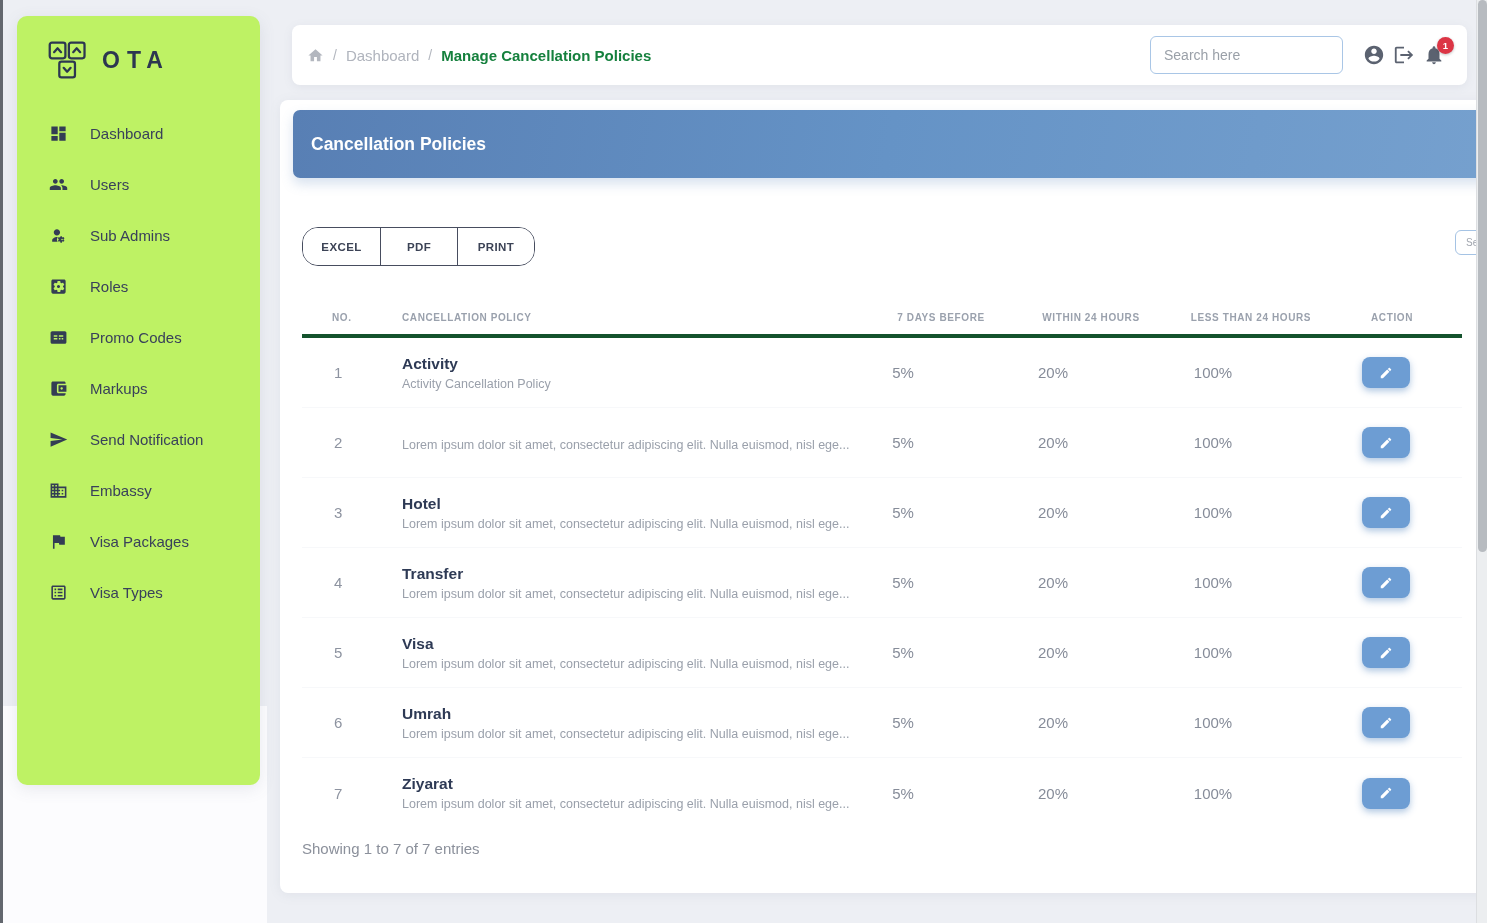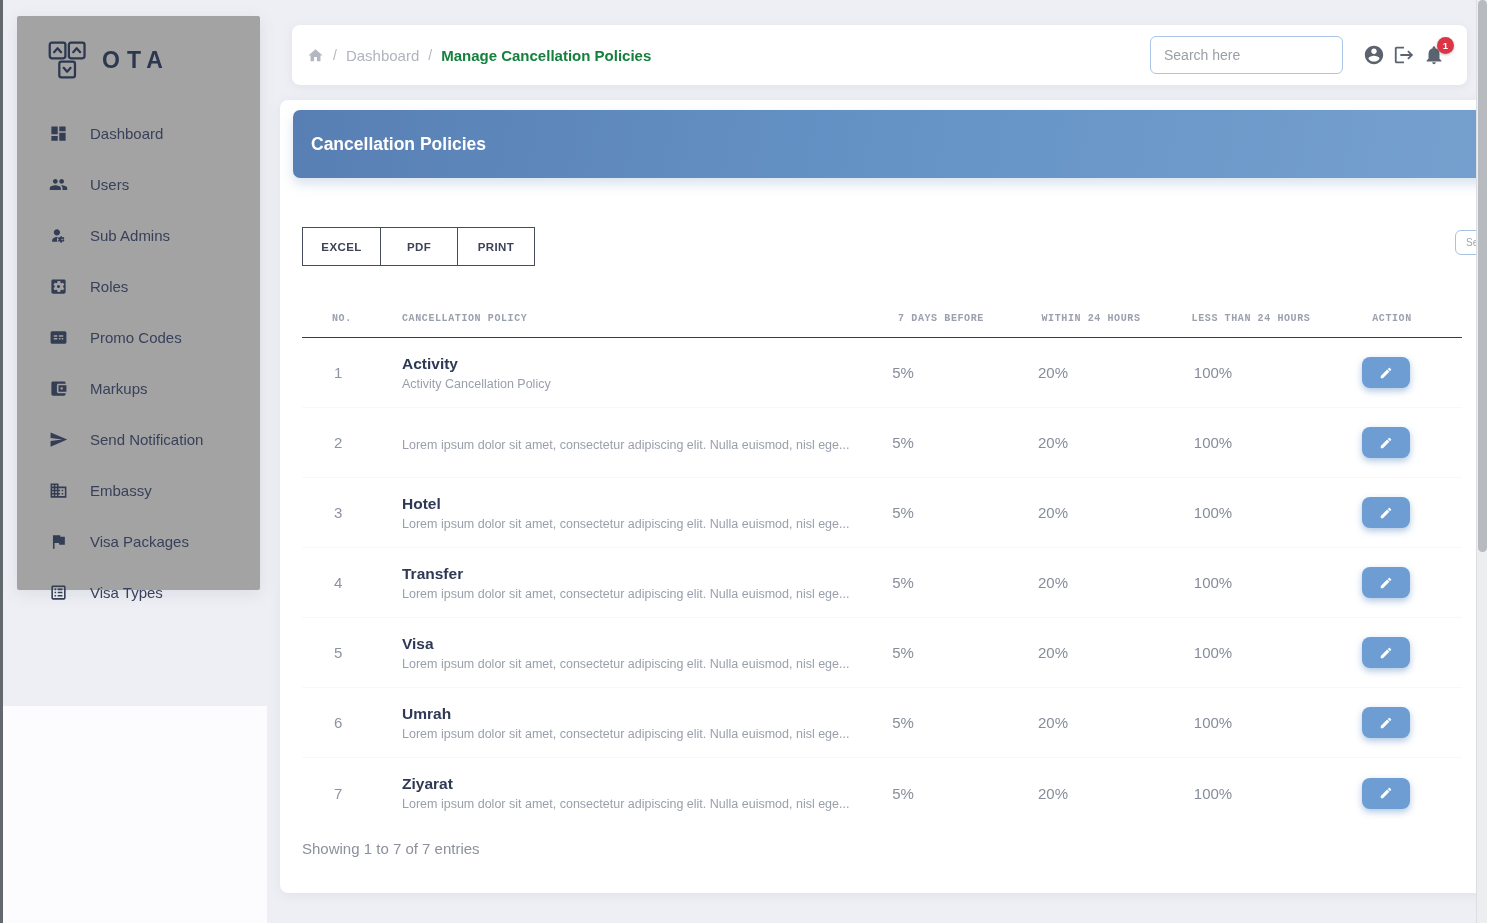--- a/index.html
+++ b/index.html
@@ -9,22 +9,22 @@
     background:#edeff4;
     font-family:"Liberation Sans", sans-serif;
   }
   
   .left-edge { position:absolute; left:0; top:0; width:3px; height:100%; background:#63676e; }
   
   .sidebar-underlay { position:absolute; left:3px; top:706px; width:264px; height:217px; background:#fcfcfe; }
 
   
   .sidebar {
-    position:absolute; left:17px; top:16px; width:243px; height:574px;
-    background:#a3a3a3; border-radius:2px;
+    position:absolute; left:17px; top:16px; width:243px; height:769px;
+    background:#bef264; border-radius:10px;
     box-shadow:0 4px 16px rgba(100,110,130,0.13);
     z-index:2;
   }
   .logo-row { display:flex; align-items:center; gap:13px; padding:24px 0 0 30px; }
   .logo-icon svg { width:42px; height:40px; display:block; }
   .logo-text { font-size:23px; font-weight:700; letter-spacing:7px; color:#2c3750; }
   .nav { margin-top:28px; }
   .nav-item { height:51px; display:flex; align-items:center; padding-left:32px; gap:22px; cursor:pointer; }
   .nav-icon { width:19px; height:19px; display:flex; }
   .nav-icon svg { width:19px; height:19px; fill:#333d54; }
@@ -68,21 +68,21 @@
   .banner {
     margin:10px 15px 0 13px; height:68px; border-radius:7px;
     background:linear-gradient(100deg,#587fb4 0%,#6593c6 45%,#79a3d0 100%);
     box-shadow:0 6px 12px rgba(100,140,190,0.25);
     display:flex; align-items:center; padding-left:18px;
   }
   .banner-title { color:#ffffff; font-size:17.5px; font-weight:700; }
 
   .export-group {
     position:absolute; left:22px; top:127px; height:39px; display:flex;
-    border:1px solid #474d5f; border-radius:0; overflow:hidden; background:#fff;
+    border:1px solid #474d5f; border-radius:16px; overflow:hidden; background:#fff;
   }
   .export-btn {
     width:77px; border:none; background:#fff; cursor:pointer;
     font-size:11.5px; font-weight:700; color:#3c4356; letter-spacing:0.4px;
     font-family:"Liberation Sans", sans-serif;
   }
   .export-btn + .export-btn { border-left:1px solid #474d5f; }
 
   .table-search {
     position:absolute; right:23px; top:130px; width:155px; height:25px;
@@ -92,21 +92,21 @@
   }
   .table-search::placeholder { color:#a0a5ae; }
 
   
   .table { position:absolute; left:22px; top:200px; width:1160px; }
   .t-head, .t-row {
     display:grid;
     grid-template-columns:90px 1fr 150px 150px 170px 140px;
     align-items:center;
   }
-  .t-head { height:38px; border-bottom:1px solid #14532d;font-family:Liberation Mono, monospace; }
+  .t-head { height:38px; border-bottom:4px solid #14532d; }
   .th {
     font-size:10px; font-weight:700; color:#9aa1ad; letter-spacing:0.6px;
     text-align:center; white-space:nowrap;
   }
   .th.h-no { text-align:left; padding-left:30px; }
   .th.h-policy { text-align:left; padding-left:10px; }
   .th.h-7d, .th.h-24, .th.h-l24 { transform:translateX(14px); }
   .t-row { height:70px; border-bottom:1px solid #f7f8fa; }
   .t-row:last-child { border-bottom:none; }
   .c-no { font-size:15px; color:#8d93a0; padding-left:32px; }

